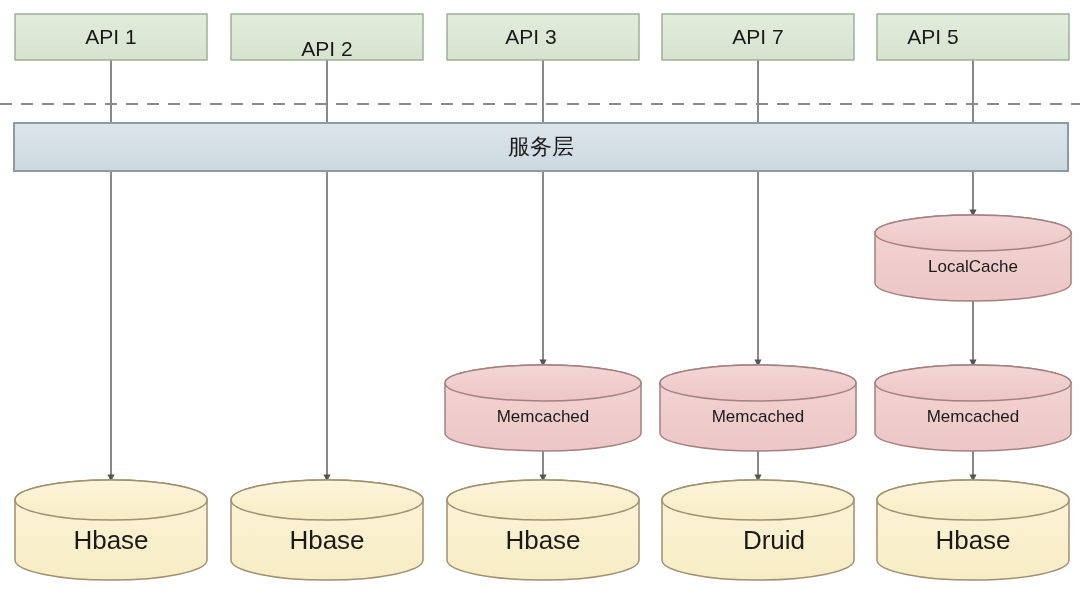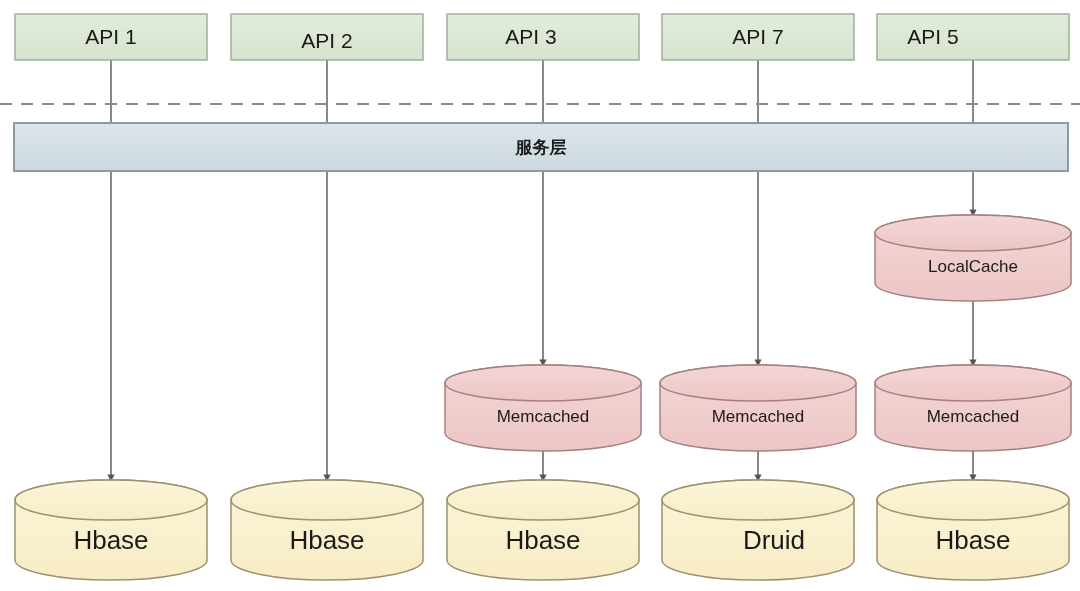--- a/index.html
+++ b/index.html
@@ -31,22 +31,21 @@
     justify-content: center;
     color: #1a1a1a;
     white-space: nowrap;
     pointer-events: none;
     user-select: none;
   }
   .api-label {
     font-size: 21px;
   }
   .service-label {
-    font-size: 17px;
-    font-weight: bold;
+    font-size: 22px;
   }
   .cache-label {
     font-size: 17px;
   }
   .store-label {
     font-size: 26px;
   }
 </style>
 </head>
 <body>
@@ -157,21 +156,21 @@
         <path d="M 877 500
                   L 877 560
                   A 96 20 0 0 0 1069 560
                   L 1069 500
                   A 96 20 0 0 0 877 500 Z" fill="url(#storeGrad)" stroke="#9e9070" stroke-width="1.5"></path>
         <ellipse cx="973" cy="500" rx="96" ry="20" fill="url(#storeGrad)" stroke="#9e9070" stroke-width="1.5"></ellipse>
       </g>
   </svg>
   <div id="label-layer">
       <div class="node-label api-label" style="left: 15px; top: 14px; width: 192px; height: 46px; text-align: center;">API 1</div>
-      <div class="node-label api-label" style="left: 231px; top: 18px; width: 192px; height: 46px;">API 2</div>
+      <div class="node-label api-label" style="left: 231px; top: 26px; width: 192px; height: 46px;">API 2</div>
       <div class="node-label api-label" style="left: 447px; top: 14px; width: 168px; height: 46px;">API 3</div>
       <div class="node-label api-label" style="left: 662px; top: 14px; width: 192px; height: 46px;">API 7</div>
       <div class="node-label api-label" style="left: 849px; top: 14px; width: 168px; height: 46px;">API 5</div>
       <div class="node-label service-label" style="left: 14px; top: 123px; width: 1054px; height: 48px;">服务层</div>
       <div class="node-label cache-label" style="left: 875px; top: 233px; width: 196px; height: 68px;">LocalCache</div>
       <div class="node-label cache-label" style="left: 445px; top: 383px; width: 196px; height: 68px;">Memcached</div>
       <div class="node-label cache-label" style="left: 660px; top: 383px; width: 196px; height: 68px;">Memcached</div>
       <div class="node-label cache-label" style="left: 875px; top: 383px; width: 196px; height: 68px;">Memcached</div>
       <div class="node-label store-label" style="left: 15px; top: 500px; width: 192px; height: 80px;">Hbase</div>
       <div class="node-label store-label" style="left: 231px; top: 500px; width: 192px; height: 80px;">Hbase</div>

